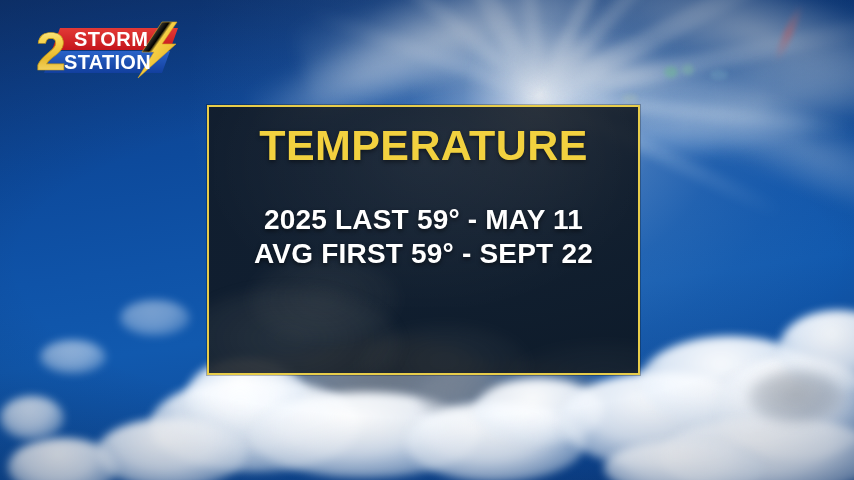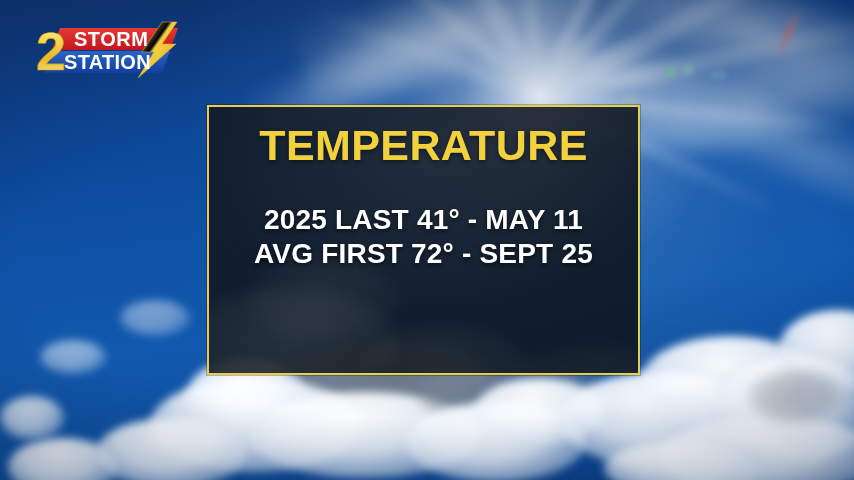--- a/index.html
+++ b/index.html
@@ -307,20 +307,20 @@
       <div class="panel-ghost" style="left:40px; top:150px; width:150px; height:86px; opacity:.8;"></div>
       <div class="panel-ghost" style="left:150px; top:218px; width:170px; height:80px; opacity:.7;"></div>
       <div class="panel-ghost" style="left:300px; top:236px; width:190px; height:70px; opacity:.45;"></div>
       <div class="panel-sheen"></div>
 
       <div class="title-block">
         <div class="title-line">TEMPERATURE</div>
       </div>
 
       <div class="stats-block">
-        <div class="stat-line">2025 LAST 41° - MAY 11</div>
-        <div class="stat-line">AVG FIRST 72° - SEPT 25</div>
+        <div class="stat-line">2025 LAST 59° - MAY 11</div>
+        <div class="stat-line">AVG FIRST 59° - SEPT 22</div>
       </div>
 
     </div>
   </div>
 
 </div>
 
 </body></html>

